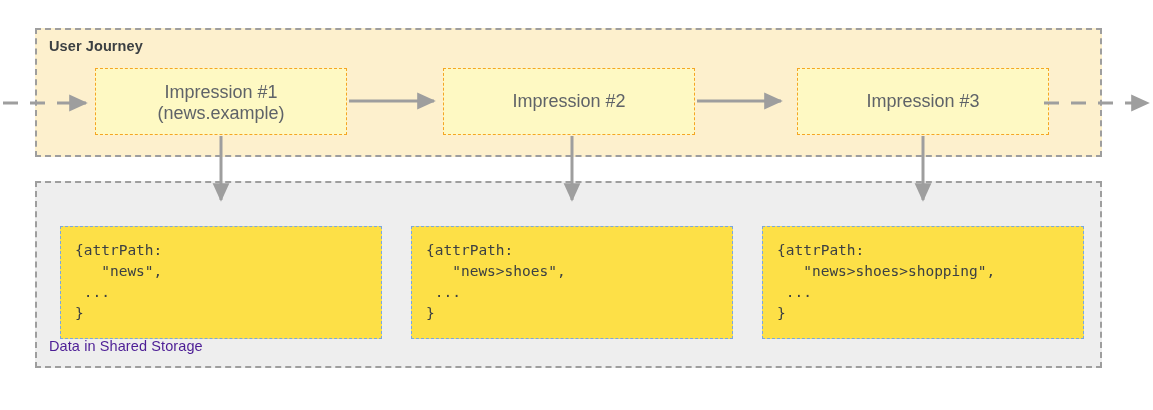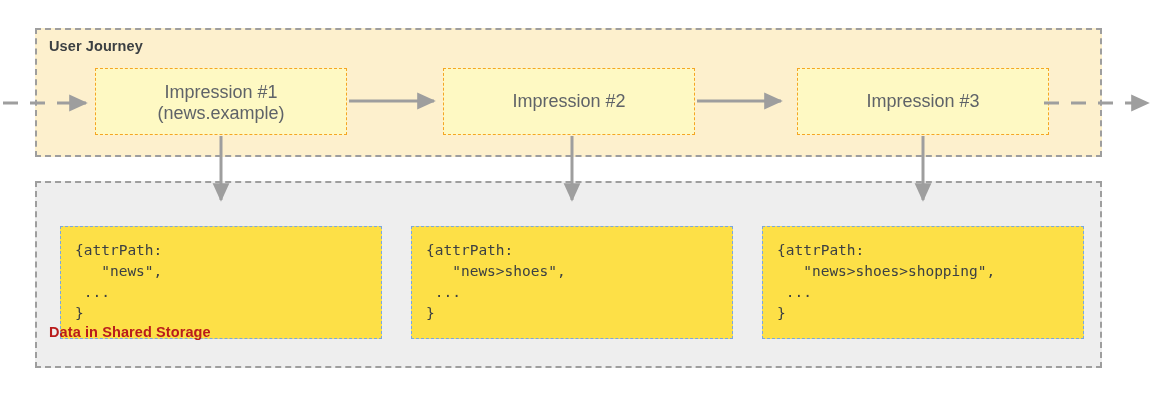--- a/index.html
+++ b/index.html
@@ -13,22 +13,22 @@
   .journey-label{
     position:absolute;left:49px;top:38px;
     font-size:14.5px;font-weight:bold;color:#3c4043;letter-spacing:.1px;
   }
 
   .storage-container{
     position:absolute;left:35px;top:181px;width:1067px;height:187px;
     background:#eeeeee;border:2px dashed #9e9e9e;box-sizing:border-box;
   }
   .storage-label{
-    position:absolute;left:49px;top:324px;
-    font-size:14.5px;font-weight:bold;color:#b91c1c;letter-spacing:.1px;
+    position:absolute;left:49px;top:338px;
+    font-size:14.5px;font-weight:normal;color:#4c1d95;letter-spacing:.1px;
   }
 
   .impression{
     position:absolute;top:68px;width:252px;height:67px;
     background:#fef9c3;border:1.5px dashed #f5a623;box-sizing:border-box;
     display:flex;flex-direction:column;align-items:center;justify-content:center;
     color:#5f6368;
   }
   .impression .line1{font-size:18px;line-height:23px;color:#5f6368;}
   .impression .line2{font-size:18px;line-height:19px;color:#5f6368;}

